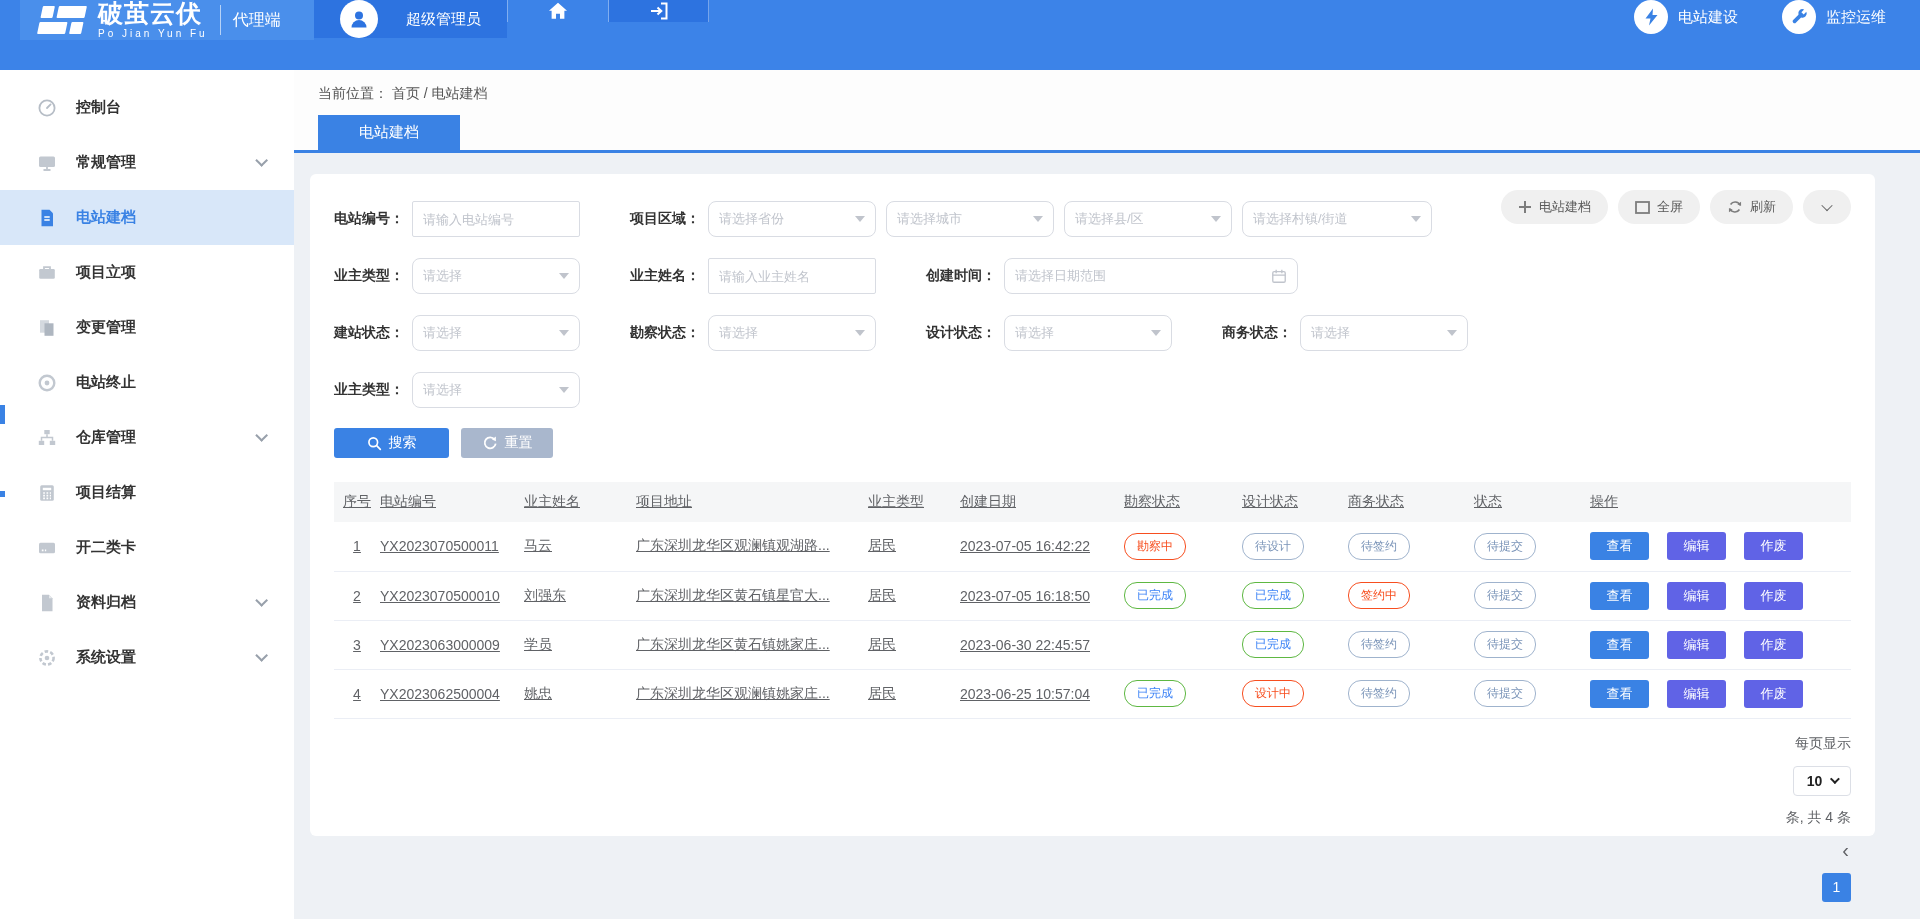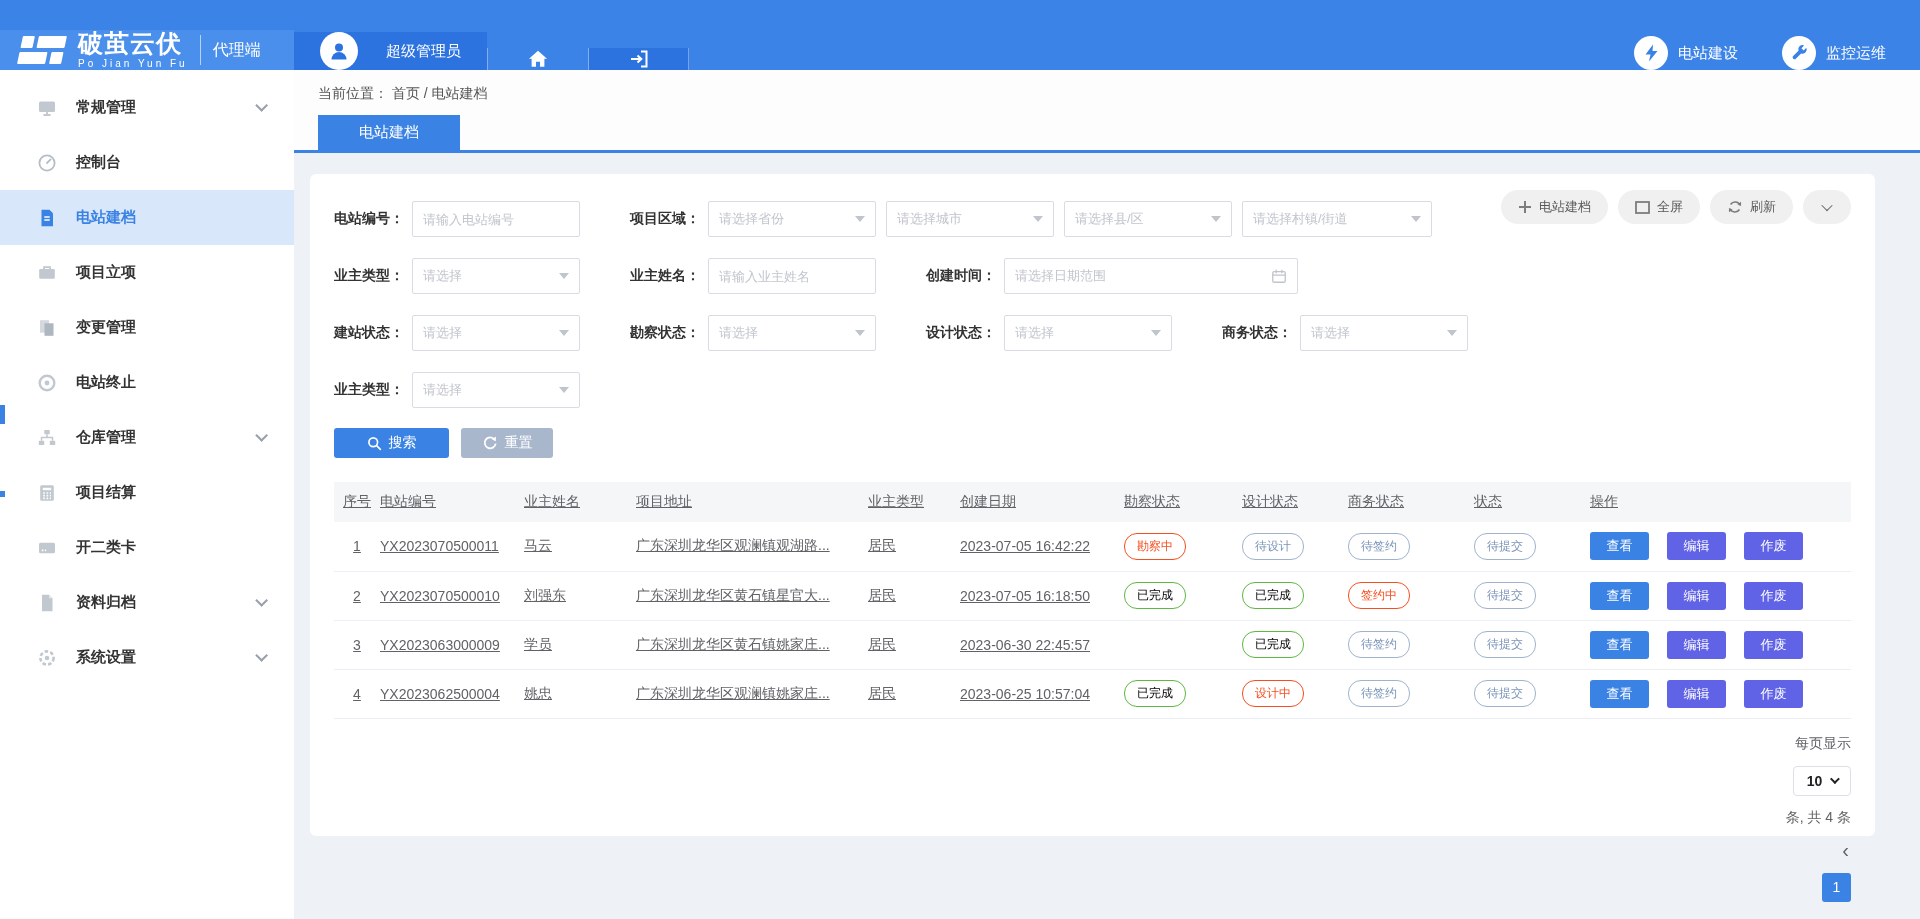--- a/index.html
+++ b/index.html
@@ -1,21 +1,21 @@
 <!DOCTYPE html>
 <html><head>
 <meta charset="utf-8">
 <style>
   * { box-sizing: border-box; margin: 0; padding: 0; }
   html,body { width:1920px; height:919px; overflow:hidden;
     font-family:"Liberation Sans","DejaVu Sans",sans-serif; }
   .app { width:1920px; height:919px; background:#eef1f5; display:flex; flex-direction:column; }
 
   
-  .topbar { height:70px; display:flex; align-items:flex-end; background:#3c83e8; color:#fff; flex:0 0 70px; }
+  .topbar { height:70px; display:flex; align-items:flex-start; background:#3c83e8; color:#fff; flex:0 0 70px;padding-left:20px; }
   .logo-sec { width:294px; background:#4a8feb; display:flex; align-items:center; padding-left:18px; flex:0 0 294px; }
   .logo-mark { width:50px; height:40px; transform:skewX(-12deg); margin-right:10px; position:relative; }
   .logo-mark div { position:absolute; background:#fff; border-radius:1px; }
   .lm-a { left:2px;  top:6px;  width:12px; height:12px; }
   .lm-b { left:18px; top:6px;  width:28px; height:12px; }
   .lm-c { left:2px;  top:22px; width:28px; height:12px; }
   .lm-d { left:34px; top:22px; width:12px; height:12px; }
   .logo-text { display:flex; flex-direction:column; line-height:1.05; }
   .logo-title { font-size:25px; font-weight:bold; letter-spacing:1px; }
   .logo-sub { font-size:10px; letter-spacing:3px; margin-top:3px; }
@@ -63,21 +63,21 @@
   .pill.chev-only { width:48px; justify-content:center; padding:0; }
   .chev-dn { width:8px; height:8px; border-right:1.7px solid #666; border-bottom:1.7px solid #666;
     transform:rotate(45deg) translate(-1px,-1px); }
 
   
   .filters { margin-top:14px; }
   .frow { display:flex; align-items:center; height:38px; margin-bottom:19px; }
   .fgroup { display:flex; align-items:center; }
   .fgroup + .fgroup { margin-left:50px; }
   .flabel { font-size:14px; font-weight:bold; color:#333; margin-right:8px; white-space:nowrap; }
-  .ctrl { height:36px; border:1px solid #d9dce3; border-radius:2px; background:#fff;
+  .ctrl { height:36px; border:1px solid #d9dce3; border-radius:8px; background:#fff;
     display:flex; align-items:center; padding:0 10px; font-size:13px; color:#c0c4cc; position:relative; } .w-sel { width:168px; } .w-town { width:190px; } .w-date { width:294px; }
   .sel .ph { flex:1; }
   .caret { width:0; height:0; border-left:5px solid transparent; border-right:5px solid transparent;
     border-top:6px solid #c0c4cc; margin-left:6px; }
   .chain { display:flex; gap:10px; }
   .tinput { width:168px; height:36px; border:1px solid #d9dce3; border-radius:2px; padding:0 10px;
     font-size:13px; color:#333; font-family:inherit; outline:none; }
   .tinput::placeholder { color:#c0c4cc; }
   .cal-ic { margin-left:auto; }
 
@@ -87,21 +87,21 @@
   .btn-search { width:115px; background:#3a82e4; }
   .btn-reset  { width:92px; background:#a9b7cd; }
 
   
   table { width:100%; border-collapse:collapse; table-layout:fixed; font-size:14px; color:#606266;text-decoration:underline; }
   thead th { background:#f5f6f7; height:40px; font-weight:normal; text-align:left; color:#606266; }
   td { height:49px; border-bottom:1px solid #ebeef5; }
   th.c-no, td.c-no { text-align:center; }
   .badge { display:inline-block; padding:4px 12px; border-radius:13px; font-size:12px; border:1px solid; background:#fff; }
   .b-orange { color:#f74e1f; border-color:#f74e1f; }
-  .b-green  { color:#000000; border-color:#5eb842; }
+  .b-green  { color:#3b82f6; border-color:#5eb842; }
   .b-blue   { color:#7a94b8; border-color:#9fb3cd; }
   .act-btn { display:inline-block; width:59px; height:28px; line-height:28px; text-align:center;
     color:#fff; font-size:13px; border-radius:3px; margin-right:18px; border:none; font-family:inherit; cursor:pointer; }
   .a-view { background:#3a82e4; }
   .a-edit, .a-void { background:#6063e6; }
 
   
   .pager { display:flex; justify-content:flex-end; align-items:flex-end; gap:13px; margin-top:16px;
     font-size:14px; color:#606266;flex-direction:column; }
   .pp-select { width:58px; height:30px; border:1px solid #dcdfe6; border-radius:4px; background:#fff;
@@ -183,36 +183,36 @@
 
   <div class="body">
 
     <div class="sidebar">
       <div class="side-tick1"></div>
       <div class="side-tick2"></div>
 
       <div class="side-item">
         <span class="side-ic">
           <svg width="20" height="20" viewBox="0 0 20 20">
+              <circle cx="10" cy="10" r="7.6" fill="none" stroke="#b6bdc6" stroke-width="1.8"></circle>
+              <path d="M10 10l3.6-3.6" stroke="#b6bdc6" stroke-width="1.8" stroke-linecap="round"></path>
+            </svg>
+        </span>
+        <span>控制台</span>
+      </div>
+
+      <div class="side-item">
+        <span class="side-ic">
+          <svg width="20" height="20" viewBox="0 0 20 20">
               <rect x="2" y="3.5" width="16" height="10.5" rx="1.5" fill="#c2c8d0"></rect>
               <path d="M10 14v3M6.5 17h7" stroke="#c2c8d0" stroke-width="1.8"></path>
             </svg>
         </span>
         <span>常规管理</span>
         <span class="side-chev"></span>
-      </div>
-
-      <div class="side-item">
-        <span class="side-ic">
-          <svg width="20" height="20" viewBox="0 0 20 20">
-              <circle cx="10" cy="10" r="7.6" fill="none" stroke="#b6bdc6" stroke-width="1.8"></circle>
-              <path d="M10 10l3.6-3.6" stroke="#b6bdc6" stroke-width="1.8" stroke-linecap="round"></path>
-            </svg>
-        </span>
-        <span>控制台</span>
       </div>
 
       <div class="side-item active">
         <span class="side-ic">
           <svg width="20" height="20" viewBox="0 0 20 20">
               <path d="M4.5 1.8h8l3.5 3.5v12.9h-11.5z" fill="#3a82e4"></path>
               <path d="M7.3 9h5.4M7.3 12h5.4" stroke="#fff" stroke-width="1.5"></path>
             </svg>
         </span>
         <span>电站建档</span>

